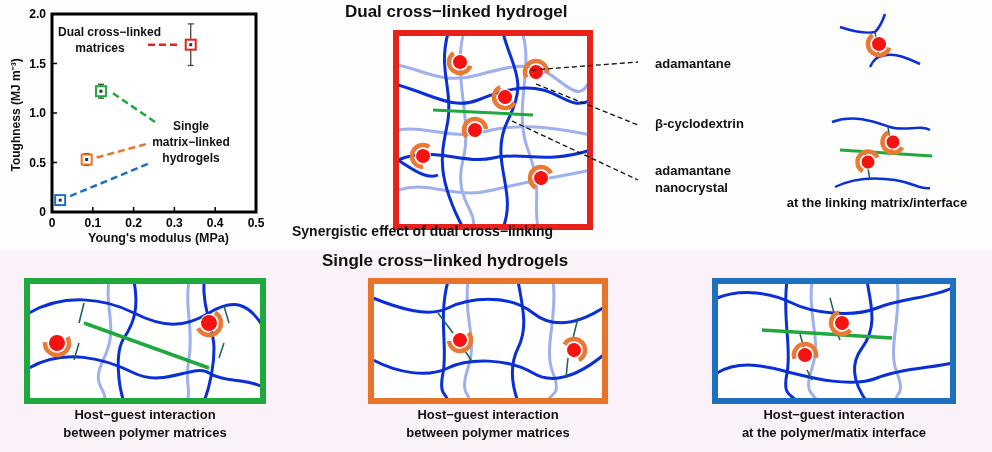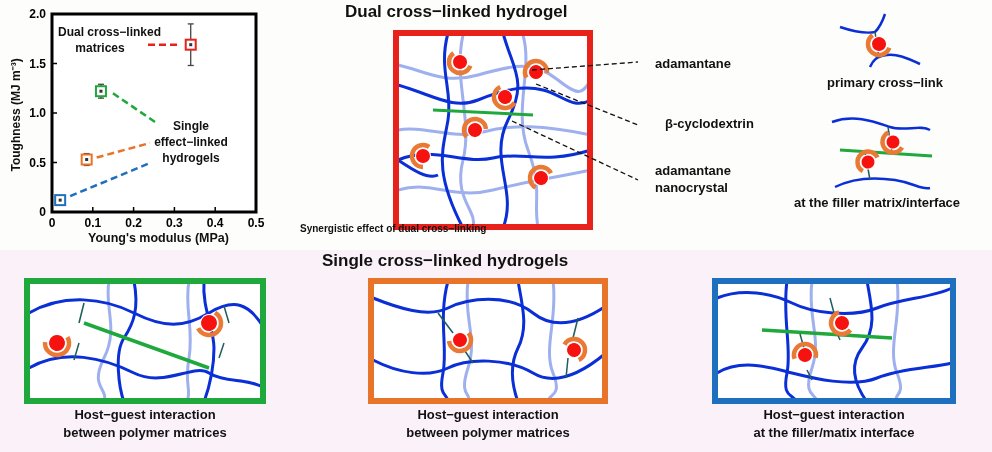--- a/index.html
+++ b/index.html
@@ -67,21 +67,21 @@
 </svg>
 <div class="txt" style="left:-40px;top:108px;font-size:12px;transform:rotate(-90deg);width:110px;text-align:center;">Toughness (MJ m⁻³)</div>
 <div class="txt" style="left:88px;top:231px;font-size:12.5px;">Young's modulus (MPa)</div>
 
 <div class="txt center" style="left:58px;top:24px;font-size:12px;line-height:16px;width:90px;text-align:center;">
   <div>Dual cross−linked</div>
   <div style="padding-right:6px;">matrices</div>
 </div>
 <div class="txt center" style="left:148px;top:118px;font-size:12px;line-height:16px;width:86px;">
   <div>Single</div>
-  <div>effect−linked</div>
+  <div>matrix−linked</div>
   <div>hydrogels</div>
 </div>
 
 <div class="txt" style="left:345px;top:2px;font-size:17px;">Dual cross−linked hydrogel</div>
 <svg width="200" height="200" style="left:393px;top:30px;" viewBox="0 0 200 200">
   <rect x="0" y="0" width="200" height="200" fill="#ffffff"></rect>
   <g fill="none" stroke="#9fb0ee" stroke-width="3">
     <path d="M5 35 C30 40 50 55 85 45 S140 30 165 50 S190 60 198 50"></path>
     <path d="M5 160 C40 150 60 170 100 160 S150 150 198 140"></path>
     <path d="M70 5 C60 50 80 90 70 130 S85 180 80 198"></path>
@@ -123,52 +123,51 @@
         <circle cx="0" cy="0" r="7" fill="#f5120f"></circle>
       </g>
       <g transform="translate(148,148) rotate(300)">
         <path d="M -11 0 A 11 11 0 1 1 9.07869176400646 6.211067207345389" fill="none" stroke="#e87a35" stroke-width="4.5"></path>
         <circle cx="0" cy="0" r="8" fill="#fff"></circle>
         <circle cx="0" cy="0" r="7" fill="#f5120f"></circle>
       </g>
     </g>
   <rect x="3" y="3" width="194" height="194" fill="none" stroke="#e8221b" stroke-width="6"></rect>
 </svg>
-<div class="txt" style="left:300px;top:223px;font-size:10px;">Synergistic effect of dual cross−linking</div>
+<div class="txt" style="left:292px;top:223px;font-size:14px;">Synergistic effect of dual cross−linking</div>
 
 <svg width="260" height="200" style="left:520px;top:40px;">
   <g stroke="#111" stroke-width="1.3" stroke-dasharray="5,3" fill="none">
     <line x1="12" y1="30" x2="118" y2="22"></line>
     <line x1="16" y1="44" x2="118" y2="85"></line>
     <line x1="-8" y1="81" x2="118" y2="140"></line>
   </g>
 </svg>
 <div class="txt" style="left:655px;top:56px;font-size:13px;text-align:right;">adamantane</div>
-<div class="txt" style="left:655px;top:116px;font-size:13px;margin-left:10px;">β-cyclodextrin</div>
+<div class="txt" style="left:655px;top:116px;font-size:13px;">β-cyclodextrin</div>
 <div class="txt" style="left:655px;top:162px;font-size:13px;line-height:17px;">
   <div>adamantane</div>
   <div>nanocrystal</div>
 </div>
 
 <svg width="110" height="70" style="left:835px;top:12px;">
   <g fill="none" stroke="#0a2fd6" stroke-width="2.5">
     <path d="M5 15 C20 20 30 22 40 20 C45 15 48 8 50 2"></path>
     <path d="M35 55 C38 48 42 44 52 43 S70 45 85 52"></path>
   </g>
   <line x1="40" y1="20" x2="44" y2="46" stroke="#1f5e5e" stroke-width="1.5"></line>
   <g id="primary-hg">
       <g transform="translate(44,32) rotate(200)">
         <path d="M -11 0 A 11 11 0 1 1 9.07869176400646 6.211067207345389" fill="none" stroke="#e87a35" stroke-width="4.5"></path>
         <circle cx="0" cy="0" r="8" fill="#fff"></circle>
         <circle cx="0" cy="0" r="7" fill="#f5120f"></circle>
       </g>
     </g>
 </svg>
 <div class="txt center" style="left:790px;top:74px;width:190px;font-size:13px;line-height:18px;">
-  <div>primary cross−link</div>
 </div>
 
 <svg width="120" height="80" style="left:830px;top:112px;">
   <g fill="none" stroke="#0a2fd6" stroke-width="2.5">
     <path d="M2 10 C25 2 45 10 60 15 S90 12 100 18"></path>
     <path d="M5 75 C25 65 45 65 65 68 S90 78 100 76"></path>
   </g>
   <line x1="10" y1="38" x2="102" y2="44" stroke="#1fa83c" stroke-width="3"></line>
   <line x1="58" y1="15" x2="62" y2="40" stroke="#1f5e5e" stroke-width="1.5"></line>
   <line x1="35" y1="40" x2="40" y2="68" stroke="#1f5e5e" stroke-width="1.5"></line>
@@ -179,21 +178,21 @@
         <circle cx="0" cy="0" r="6.5" fill="#f5120f"></circle>
       </g>
       <g transform="translate(38,50) rotate(300)">
         <path d="M -10.5 0 A 10.5 10.5 0 1 1 8.666023956551623 5.928745970647872" fill="none" stroke="#e87a35" stroke-width="4.5"></path>
         <circle cx="0" cy="0" r="7.5" fill="#fff"></circle>
         <circle cx="0" cy="0" r="6.5" fill="#f5120f"></circle>
       </g>
     </g>
 </svg>
 <div class="txt center" style="left:762px;top:194px;width:230px;font-size:13px;line-height:18px;">
-  <div>at the filler matrix/interface</div>
+  <div>at the linking matrix/interface</div>
 </div>
 
 <div class="txt" style="left:322px;top:251px;font-size:17px;">Single cross−linked hydrogels</div>
 
 <svg width="242" height="126" style="left:24px;top:278px;">
   <rect width="242" height="126" fill="#ffffff"></rect>
   <g fill="none" stroke="#9fb0ee" stroke-width="3">
     <path d="M85 3 C80 30 95 50 80 80 S85 110 80 124"></path>
     <path d="M165 3 C160 30 170 50 165 80 S168 110 163 124"></path>
   </g>
@@ -294,14 +293,14 @@
       <g transform="translate(93,77) rotate(340)">
         <path d="M -11 0 A 11 11 0 1 1 9.07869176400646 6.211067207345389" fill="none" stroke="#e87a35" stroke-width="4.5"></path>
         <circle cx="0" cy="0" r="8" fill="#fff"></circle>
         <circle cx="0" cy="0" r="7" fill="#f5120f"></circle>
       </g>
     </g>
   <rect x="3" y="3" width="238" height="120" fill="none" stroke="#1f6fbf" stroke-width="6"></rect>
 </svg>
 <div class="txt center" style="left:707px;top:406px;width:254px;font-size:13px;line-height:18px;">
   <div>Host−guest interaction</div>
-  <div>at the filler/matix interface</div>
+  <div>at the polymer/matix interface</div>
 </div>
 
 </body></html>

